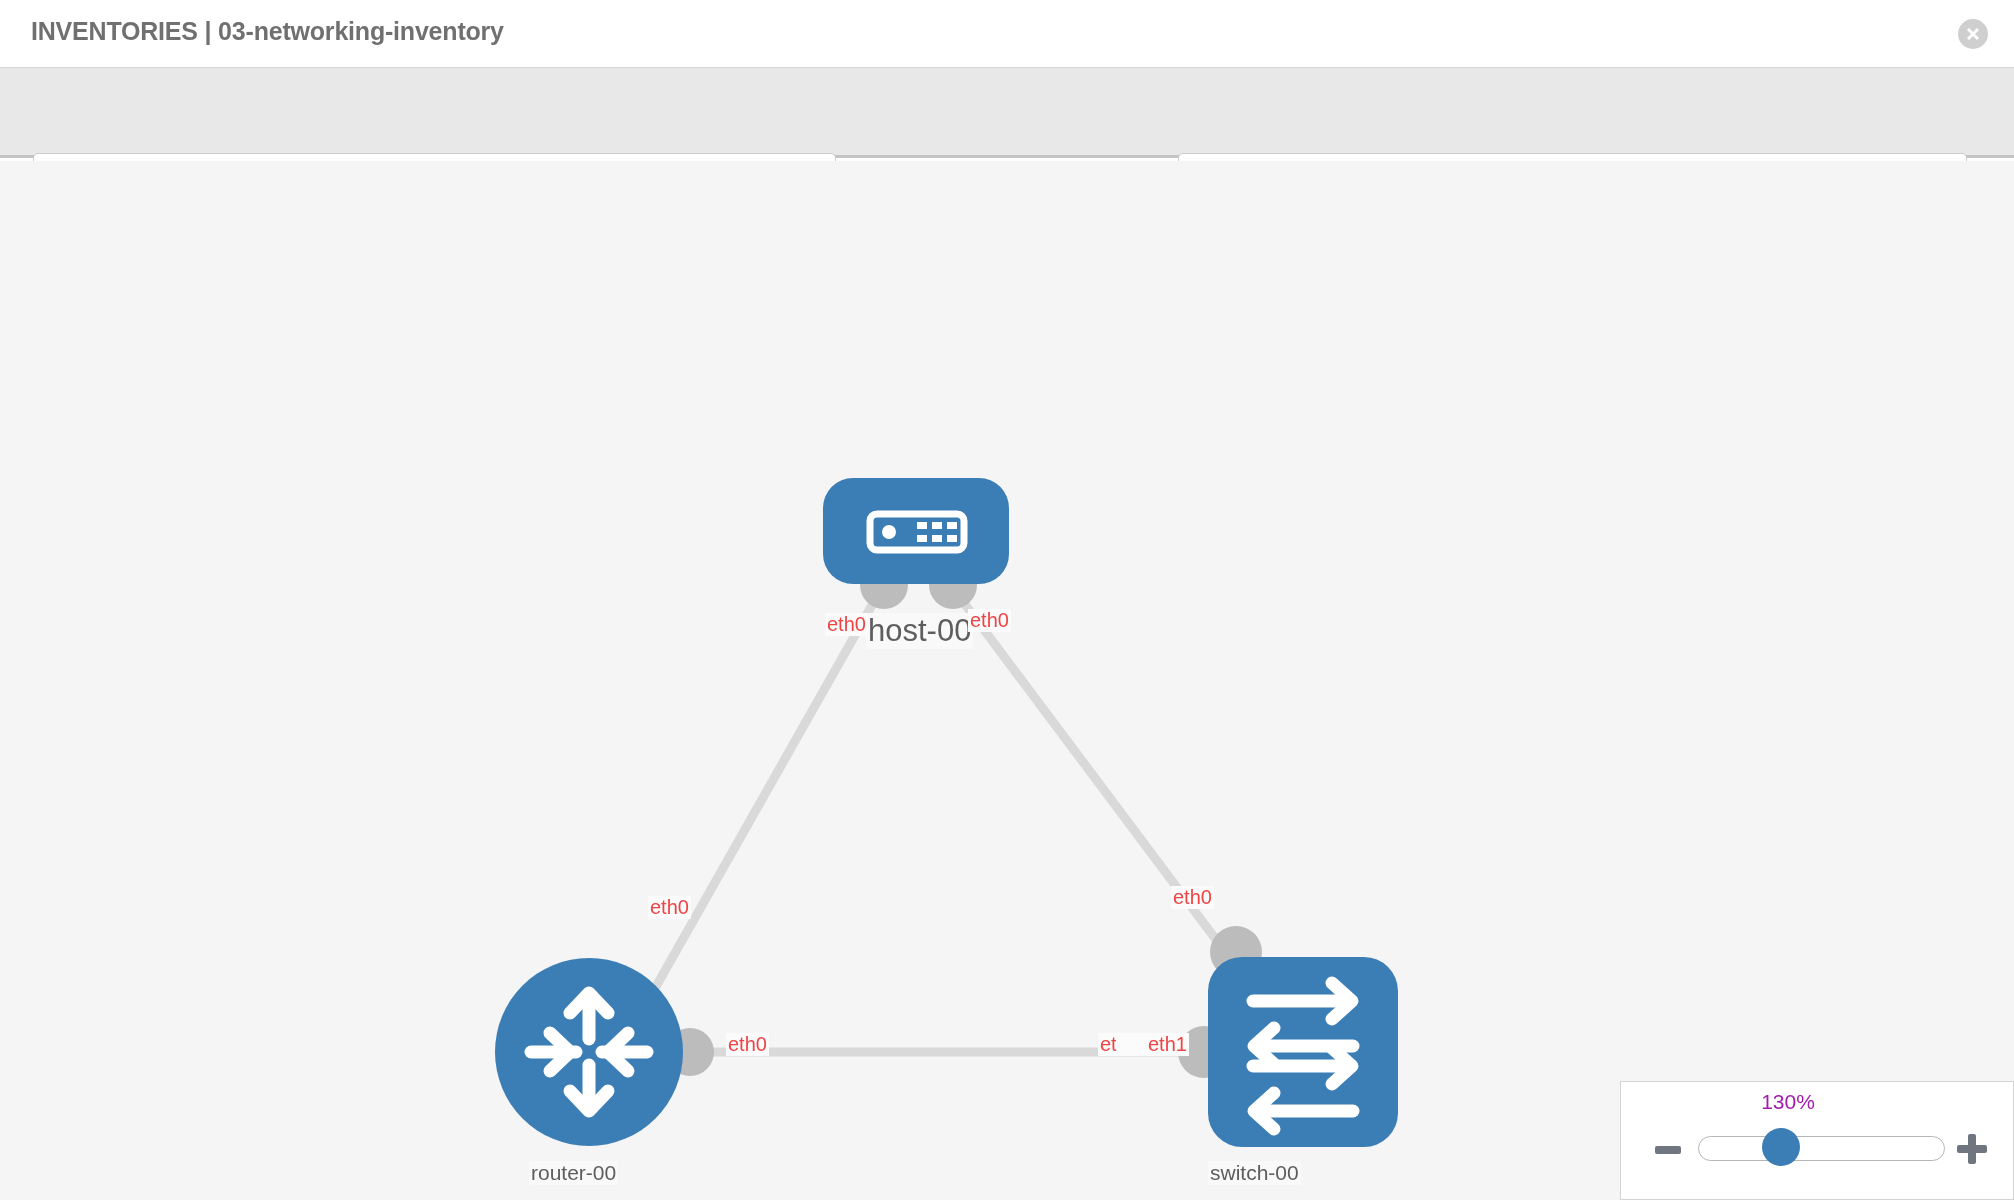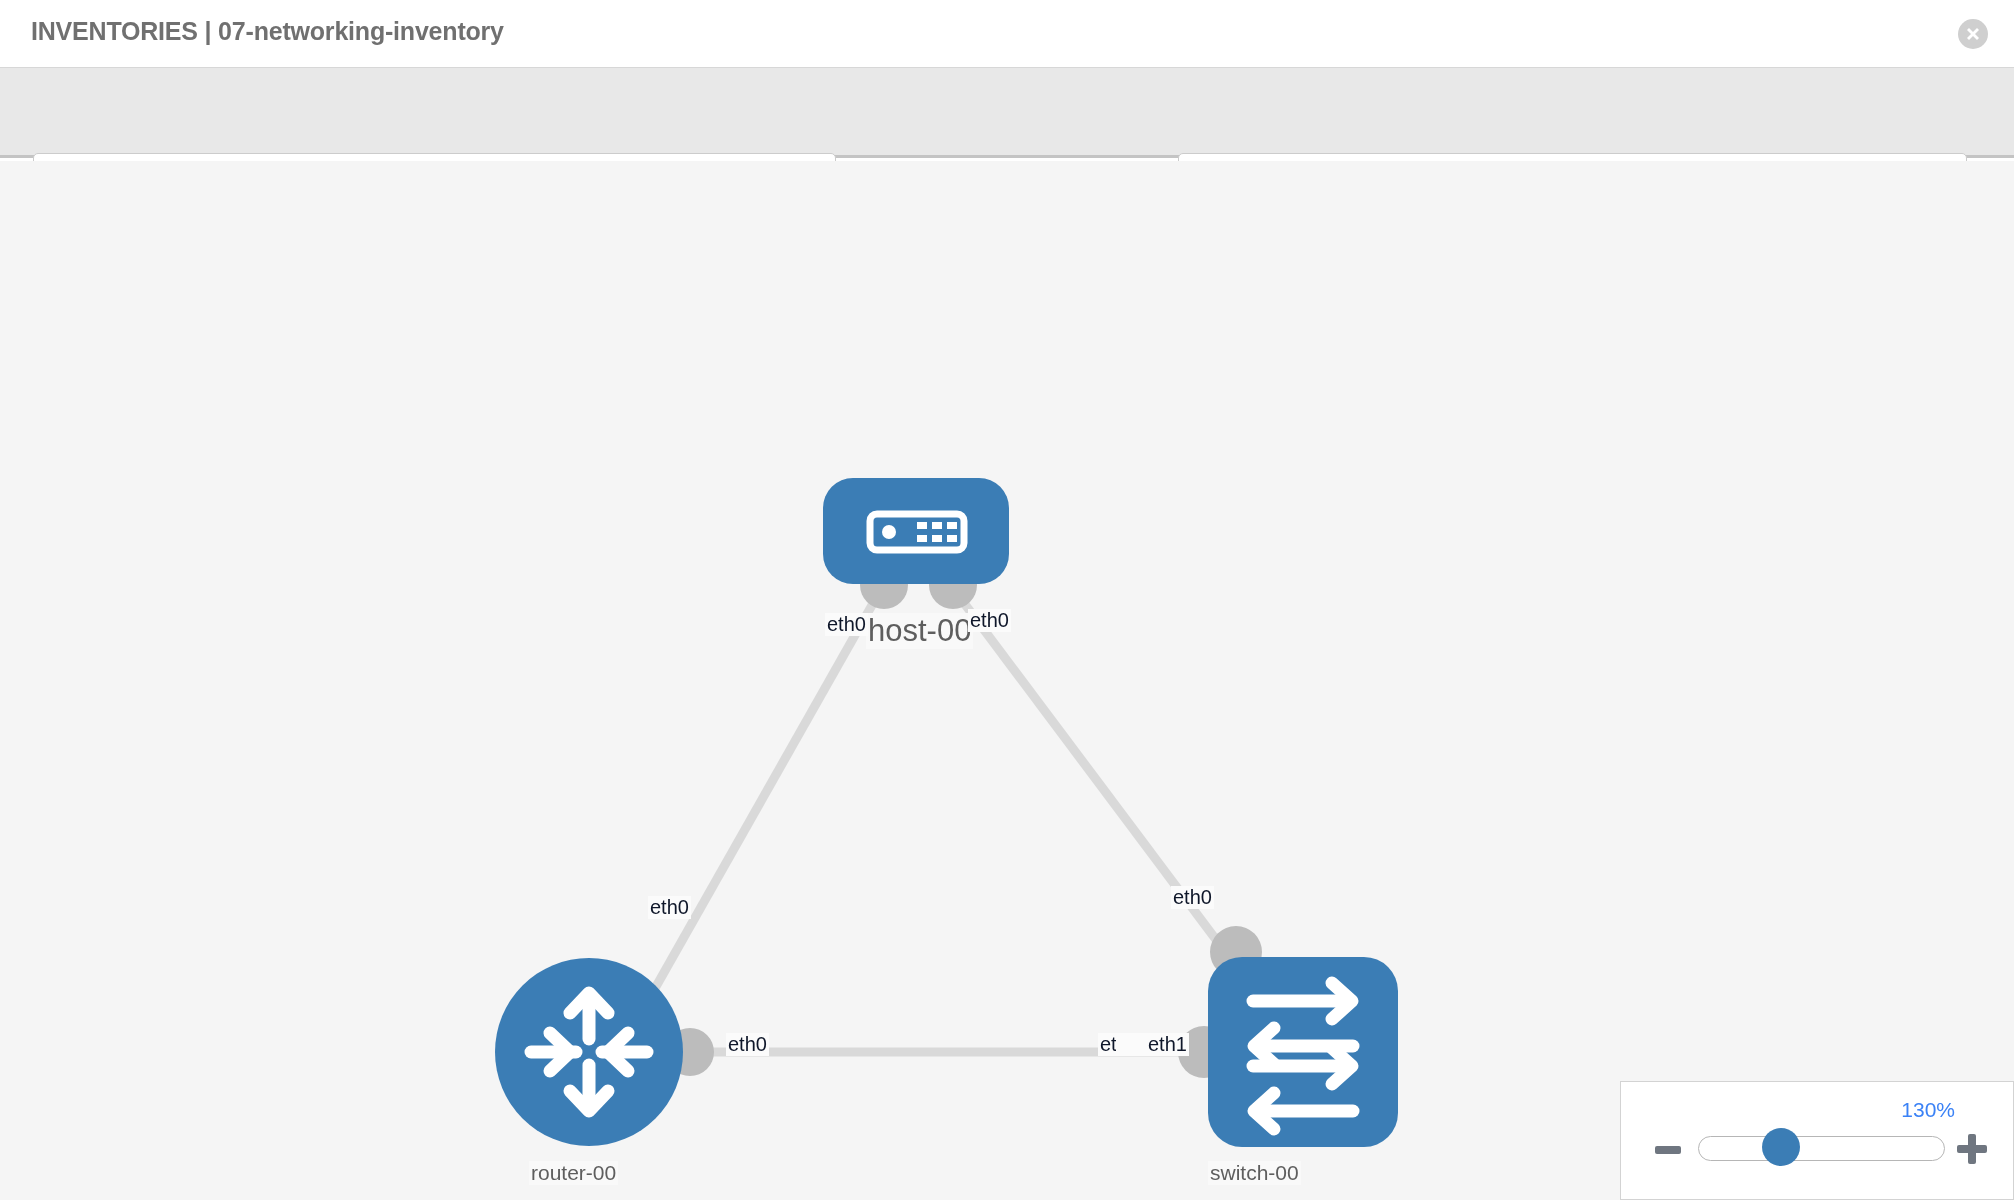--- a/index.html
+++ b/index.html
@@ -123,41 +123,41 @@
     position: absolute;
     font-size: 21px;
     color: #5e5e5e;
     background: #f9f9f9;
     white-space: nowrap;
     padding: 0 2px;
   }
   .iface-label {
     position: absolute;
     font-size: 20px;
-    color: #0f172a;
+    color: #ef4444;
     background: #fbfbfb;
     white-space: nowrap;
     padding: 0 2px;
   }
 
   
   #zoom-control {
     position: absolute;
     left: 1620px; top: 1081px;
     width: 394px; height: 119px;
     background: #ffffff;
     border: 1px solid #d3d3d3;
   }
   #zoom-value {
     position: absolute;
-    left: 0; top: 16px;
+    left: 0; top: 8px;
     width: 334px;
-    text-align: right;
+    text-align: center;
     font-size: 21px;
-    color: #3b82f6;
+    color: #a21caf;
   }
   #zoom-minus {
     position: absolute;
     left: 34px; top: 55px;
     width: 26px; height: 26px;
     cursor: pointer;
   }
   #zoom-minus:before {
     content: "";
     position: absolute;
@@ -195,21 +195,21 @@
     width: 38px; height: 38px;
     border-radius: 50%;
     background: #3b7db5;
     cursor: grab;
   }
 </style>
 </head>
 <body>
 
 <div id="header">
-  <div id="page-title">INVENTORIES | 07-networking-inventory</div>
+  <div id="page-title">INVENTORIES | 03-networking-inventory</div>
   <div id="close-button">
     <svg viewBox="0 0 30 30" aria-hidden="true">
       <path d="M9 11 L11 9 L15 13 L19 9 L21 11 L17 15 L21 19 L19 21 L15 17 L11 21 L9 19 L13 15 Z" fill="#ffffff"></path>
     </svg>
   </div>
 </div>
 
 <div id="toolbar">
 
   <div id="actions-select">

